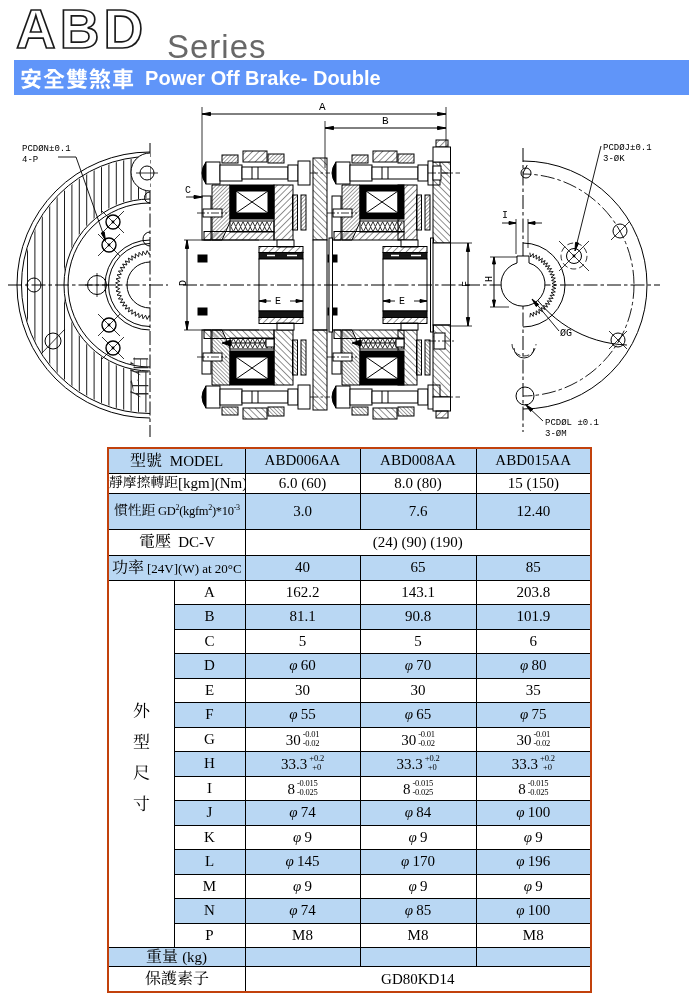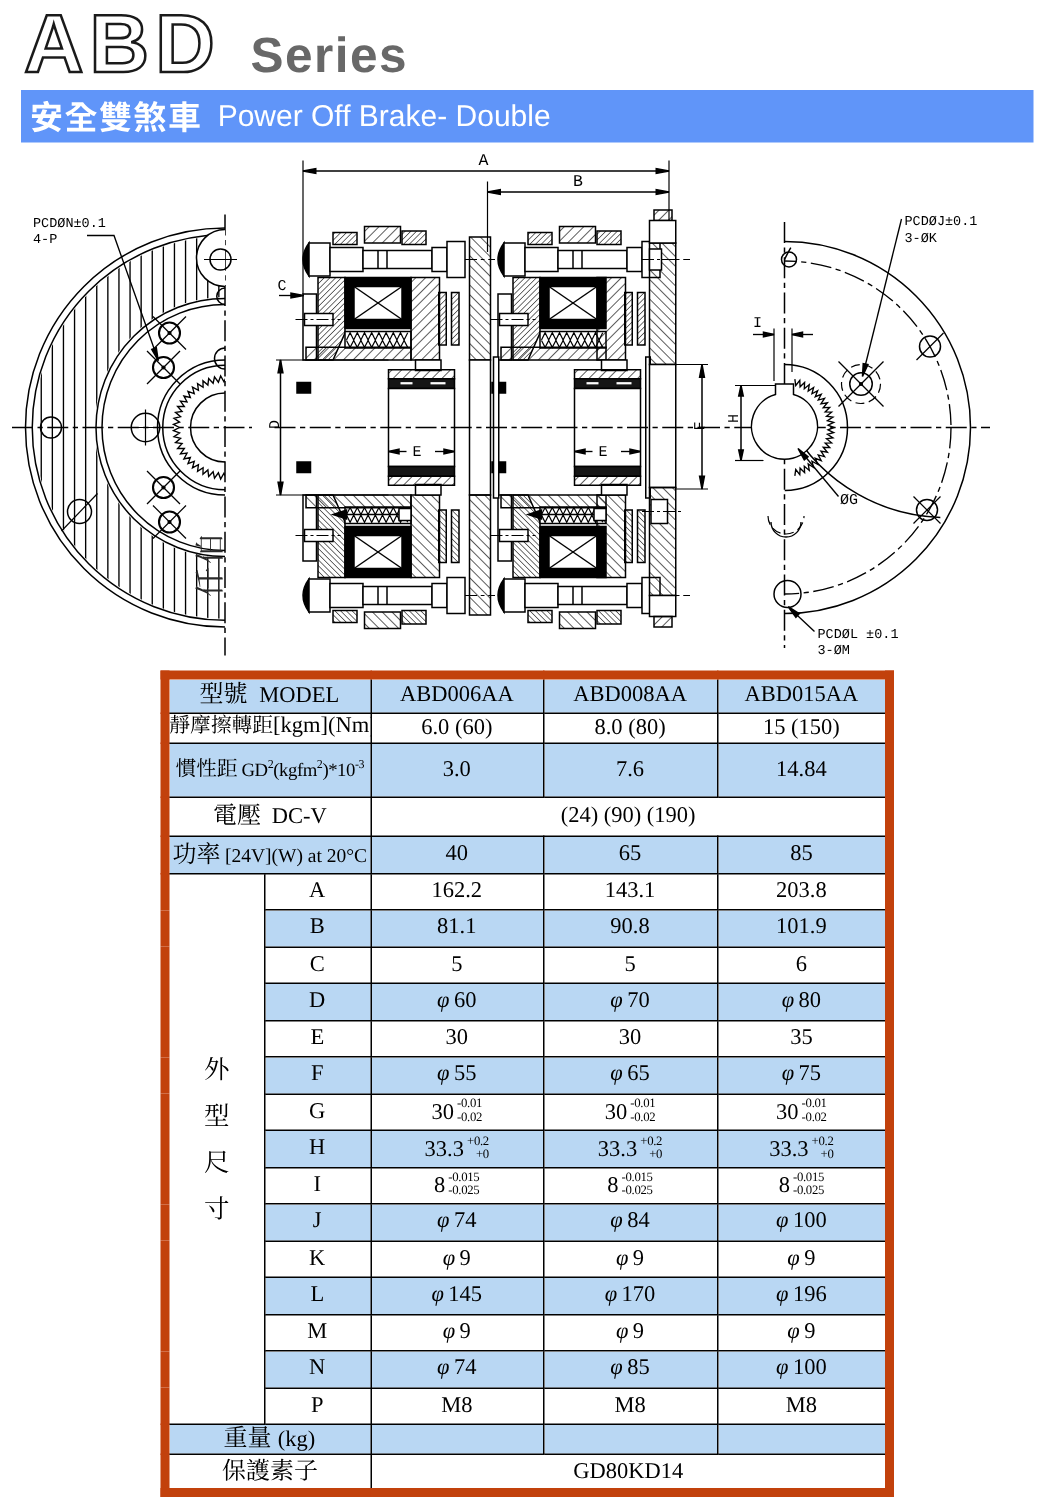--- a/index.html
+++ b/index.html
@@ -2,21 +2,21 @@
 <html><head><meta charset="utf-8"><style>
 html,body{margin:0;padding:0;background:#fff}
 body{width:695px;height:1004px;position:relative;overflow:hidden;
  font-family:"Liberation Sans",sans-serif}
 .abs{position:absolute}
 table{border-collapse:collapse;table-layout:fixed;
  font-family:"Liberation Serif",serif;font-size:15px;color:#000}
 td{border:1px solid #000;text-align:center;vertical-align:middle;padding:0;
  overflow:hidden;white-space:nowrap}
 .bl{background:#b9d7f3}
-.tol{display:inline-block;vertical-align:-1px;text-align:right;margin-left:2px;
+.tol{display:inline-block;vertical-align:-1px;text-align:center;margin-left:2px;
  font-size:8.5px;line-height:1.05;letter-spacing:-0.2px}
 .ph{font-family:"Liberation Serif",serif;font-style:italic}
 </style></head><body>
 <svg width="0" height="0" style="position:absolute">
     <defs>
       <path id="g0" d="M173 -211C253 -186 341 -154 428 -118C338 -70 218 -43 60 -29C85 1 122 60 133 92C324 65 465 21 570 -58C682 -7 784 46 851 91L940 -15C870 -58 771 -106 663 -151C702 -203 733 -265 757 -338H944V-451H787L799 -517H925V-742H587C573 -778 552 -824 535 -860L399 -829C410 -802 423 -771 433 -742H78V-517H199V-630H797V-533L653 -542C650 -510 646 -479 642 -451H466C487 -494 506 -538 521 -580L382 -606C364 -557 341 -504 315 -451H59V-338H254C227 -291 199 -247 173 -211ZM613 -338C594 -285 568 -240 536 -203C478 -225 420 -245 365 -264L408 -338Z"></path>
       <path id="g1" d="M219 -819V-708H353C259 -618 134 -535 22 -490C49 -464 79 -422 96 -393C137 -414 180 -439 223 -467V-382H434V-267H175V-163H434V-41H76V66H931V-41H560V-163H823V-267H560V-382H774V-464C815 -437 858 -413 901 -393C919 -427 957 -477 982 -503C811 -566 650 -692 564 -819ZM739 -488H253C344 -552 433 -630 498 -708C563 -631 646 -553 739 -488Z"></path>
       <path id="g2" d="M292 -562V-524H220V-562ZM292 -633H220V-670H292ZM276 -819C287 -797 298 -770 306 -745H229C241 -771 252 -797 261 -823L169 -848C139 -758 86 -671 25 -615C43 -595 73 -550 83 -530C95 -542 107 -554 119 -568V-340H501V-415H388V-454H473V-524H388V-562H473V-580C489 -560 505 -537 513 -524C525 -536 537 -550 549 -565V-340H952V-415H816V-454H915V-524H816V-562H915V-632H816V-670H940V-745H850C839 -774 821 -813 806 -843L707 -816C717 -794 728 -769 736 -745H660C672 -770 683 -796 692 -822L598 -848C570 -768 525 -688 473 -630V-633H388V-670H492V-745H420C409 -775 391 -815 375 -846ZM292 -454V-415H220V-454ZM720 -562V-524H650V-562ZM720 -632H650V-670H720ZM720 -454V-415H650V-454ZM659 -202C618 -167 568 -138 511 -114C446 -138 391 -168 347 -202ZM97 -299V-202H251L205 -181C248 -136 299 -97 356 -64C258 -40 150 -25 41 -17C60 11 81 59 90 90C236 75 378 49 503 5C615 45 742 71 881 84C897 51 929 -2 955 -30C852 -37 753 -50 664 -70C744 -118 810 -178 858 -254L777 -304L755 -299Z"></path>
       <path id="g3" d="M327 -109C338 -47 346 35 346 84L467 66C466 18 454 -62 441 -123ZM531 -111C553 -49 576 31 582 80L706 56C697 6 671 -72 646 -131ZM735 -113C780 -48 833 40 854 94L972 41C946 -14 890 -98 844 -159ZM156 -150C125 -79 75 0 35 47L154 95C195 40 244 -46 275 -119ZM562 -503C599 -468 641 -429 682 -388C631 -320 563 -270 472 -235C495 -213 533 -163 546 -138C636 -179 707 -234 763 -304C811 -253 854 -204 882 -165L973 -245C938 -289 884 -345 825 -402C856 -462 878 -529 895 -606H952V-713H683C700 -750 714 -788 726 -827L613 -852C585 -749 530 -653 460 -589V-614H400C427 -654 454 -699 473 -737L400 -784L383 -779H269L295 -835L185 -853C155 -779 101 -690 19 -622C40 -611 69 -588 89 -568V-509H343V-448H35V-344H343V-278H87V-173H460V-344H529V-448H460V-556C484 -535 513 -506 527 -490C562 -522 595 -561 624 -606H775C766 -562 754 -522 738 -485L645 -570ZM161 -614C179 -635 196 -657 211 -680H323C311 -657 298 -634 285 -614Z"></path>
       <path id="g4" d="M145 -611V-206H434V-153H45V-44H434V91H558V-44H959V-153H558V-206H854V-611H558V-659H929V-767H558V-849H434V-767H70V-659H434V-611ZM261 -364H434V-303H261ZM558 -364H733V-303H558ZM261 -514H434V-454H261ZM558 -514H733V-454H558Z"></path>
@@ -42,25 +42,25 @@
       <path id="g24" d="M126 -826 116 -819C147 -786 186 -730 198 -687C265 -643 319 -772 126 -826ZM330 -701 287 -649H42L50 -620H380C394 -620 403 -625 406 -636C376 -664 330 -701 330 -701ZM289 -443 251 -395H76L84 -366H334C348 -366 358 -371 360 -382C333 -408 289 -443 289 -443ZM289 -571 251 -523H76L84 -493H334C348 -493 358 -498 360 -509C333 -536 289 -571 289 -571ZM495 -261V-280H908C922 -280 932 -285 935 -296C907 -323 862 -357 862 -357L824 -310H698V-378H858C872 -378 881 -383 884 -394C857 -419 816 -448 816 -448L781 -408H698V-474H855C869 -474 878 -479 880 -490C854 -514 815 -543 815 -543L779 -503H698V-568H895C908 -568 917 -573 919 -584C893 -610 851 -643 851 -643L814 -598H691C722 -615 721 -682 606 -705L596 -698C621 -676 647 -636 651 -603L660 -598H508L499 -602L523 -641C543 -638 555 -646 560 -655C574 -660 586 -667 586 -671V-803C608 -805 617 -814 619 -826L526 -836V-754H361L370 -725H526V-670L473 -693C439 -599 386 -507 338 -450L352 -439C380 -461 409 -488 436 -519V-239H446C475 -239 495 -255 495 -261ZM798 -826 705 -836V-652H717C739 -652 765 -664 765 -671V-720H930C943 -720 952 -725 954 -736C931 -761 893 -792 893 -792L861 -750H765V-803C788 -805 796 -814 798 -826ZM638 -310H495V-378H638ZM638 -408H495V-474H638ZM638 -503H495V-568H638ZM613 -36C536 7 443 38 337 60L344 77C466 61 569 33 655 -10C727 30 815 56 919 74C925 44 943 24 970 18V8C875 -1 788 -16 713 -42C773 -80 821 -126 858 -181C883 -182 894 -184 901 -192L834 -257L790 -218H399L408 -188H479C512 -124 557 -74 613 -36ZM659 -64C594 -94 541 -135 504 -188H783C752 -140 710 -99 659 -64ZM280 -37H137V-239H280ZM137 47V-7H280V45H289C310 45 340 30 341 23V-229C360 -233 376 -240 382 -248L305 -307L270 -269H142L77 -299V67H86C112 67 137 53 137 47Z"></path>
       <path id="g25" d="M395 -88 312 -141C259 -80 151 -1 55 45L65 59C175 27 293 -31 358 -82C379 -76 387 -79 395 -88ZM610 -126 602 -113C689 -77 813 -3 864 57C950 80 943 -85 610 -126ZM567 -827 465 -838V-741H108L117 -712H465V-627H140L148 -598H465V-513H51L60 -483H430C371 -448 273 -397 193 -381C185 -379 169 -376 169 -376L200 -301C205 -303 210 -307 214 -313C320 -324 419 -339 502 -351C392 -304 262 -257 152 -232C141 -229 119 -227 119 -227L150 -146C156 -148 163 -152 168 -159L466 -185V-6C466 6 462 11 448 11C430 11 353 5 353 5V19C390 24 410 31 422 40C433 50 436 65 438 82C519 74 531 44 531 -5V-191L801 -219C826 -194 846 -168 857 -144C933 -106 956 -266 685 -328L675 -318C707 -299 745 -271 778 -241C552 -231 344 -222 214 -218C399 -262 605 -330 718 -379C740 -369 756 -374 763 -382L689 -443C661 -427 624 -407 581 -387C461 -378 347 -371 265 -368C347 -389 432 -417 485 -440C509 -432 524 -439 529 -447L478 -483H925C939 -483 948 -488 951 -499C918 -530 864 -572 864 -572L818 -513H530V-598H843C856 -598 866 -603 868 -614C838 -643 788 -679 788 -679L745 -627H530V-712H886C900 -712 910 -717 913 -728C879 -758 826 -798 826 -798L780 -741H530V-799C555 -804 565 -813 567 -827Z"></path>
       <path id="g26" d="M147 -753 156 -724H725C674 -673 597 -606 526 -560L471 -566V-401H45L54 -371H471V-29C471 -10 464 -3 440 -3C412 -3 263 -14 263 -14V2C325 9 360 18 380 29C399 40 407 56 411 78C524 67 538 31 538 -23V-371H931C945 -371 956 -376 958 -387C920 -421 860 -467 860 -467L807 -401H538V-529C561 -532 571 -541 573 -555L554 -557C652 -599 755 -665 824 -714C846 -716 859 -718 868 -725L788 -798L740 -753Z"></path>
       <path id="g27" d="M816 -831C711 -779 507 -717 334 -691L338 -672C420 -677 506 -687 587 -700V-428H289L297 -400H587V75H599C633 75 655 58 655 52V-400H945C959 -400 969 -405 971 -416C938 -446 883 -490 883 -490L834 -428H655V-712C727 -726 793 -742 846 -757C872 -748 890 -749 899 -757ZM271 -838C217 -645 124 -451 36 -328L51 -319C96 -363 140 -415 180 -475V76H192C219 76 246 59 247 53V-536C264 -539 274 -546 277 -555L238 -569C276 -636 310 -709 338 -784C361 -783 373 -792 377 -804Z"></path>
       <path id="g28" d="M455 -320H827V-22H455ZM455 -350V-627H827V-350ZM616 -837C604 -782 586 -706 573 -656H460L390 -690V74H402C432 74 455 58 455 50V8H827V64H836C860 64 892 47 893 39V-615C912 -619 929 -626 935 -634L854 -699L817 -656H607C633 -697 667 -749 688 -786C709 -785 722 -792 727 -806ZM258 -838C207 -646 119 -452 34 -330L48 -319C92 -363 133 -417 172 -477V78H184C210 78 237 61 238 56V-547C255 -550 265 -556 268 -566L231 -579C266 -644 296 -714 323 -786C346 -785 358 -794 362 -805Z"></path>
     </defs>
   </svg>
 
 <div class="abs" style="left:16px;top:-3px;font-size:55px;font-weight:bold;letter-spacing:4px;color:#fff;-webkit-text-stroke:1.7px #1a1a1a;font-family:'Liberation Sans',sans-serif">ABD</div>
 
-<div class="abs" style="left:167px;top:18px;font-size:33px;font-weight:bold;color:#686868;letter-spacing:1px">Series</div>
+<div class="abs" style="left:167px;top:28px;font-size:33px;font-weight:normal;color:#686868;letter-spacing:1px">Series</div>
 
 <div class="abs" style="left:14px;top:60px;width:675px;height:35px;background:#6095f9"></div>
 
-<div class="abs" style="left:20px;top:63px;height:30px;line-height:30px;color:#fff;font-weight:normal;font-size:20px"><svg style="vertical-align:-4.50px" width="114.0" height="22.0" viewBox="0 -870 5182 1000" fill="#fff">
+<div class="abs" style="left:20px;top:63px;height:30px;line-height:30px;color:#fff;font-weight:bold;font-size:20px"><svg style="vertical-align:-4.50px" width="114.0" height="22.0" viewBox="0 -870 5182 1000" fill="#fff">
       <use href="#g0" x="0"></use>
       <use href="#g1" x="1045"></use>
       <use href="#g2" x="2091"></use>
       <use href="#g3" x="3136"></use>
       <use href="#g4" x="4182"></use>
     </svg>&nbsp; Power Off Brake- Double</div>
 <svg class="abs" style="left:0;top:0" width="695" height="460" viewBox="0 0 695 460" stroke-linecap="butt" fill="none" stroke="#000">
 <defs>
 <pattern id="ph" width="4.6" height="4.6" patternUnits="userSpaceOnUse" patternTransform="rotate(45)">
 <line x1="0" y1="0" x2="0" y2="4.6" stroke="#000" stroke-width="0.85"></line>
@@ -484,21 +484,21 @@
 <line x1="601" y1="146" x2="576" y2="247" stroke-width="0.9"></line>
 <polygon points="575.0,251.0 575.5,242.4 578.6,243.1" fill="#000"></polygon>
 
 <text x="545" y="425" font-size="9" font-family="Liberation Mono,monospace" fill="#000" stroke="none">PCDØL ±0.1</text>
 <text x="545" y="436" font-size="9" font-family="Liberation Mono,monospace" fill="#000" stroke="none">3-ØM</text>
 <line x1="543" y1="421" x2="527" y2="406" stroke-width="0.9"></line>
 <polygon points="525.5,404.5 532.8,409.1 530.6,411.5" fill="#000"></polygon>
 </g>
 </svg>
 
-<table class="abs" style="left:107px;top:447px;width:485px;height:545px;border:6px solid #c2410c">
+<table class="abs" style="left:107px;top:447px;width:485px;height:545px;border:2px solid #c2410c">
     <colgroup>
       <col style="width:66px">
       <col style="width:71px">
       <col style="width:115px">
       <col style="width:116px">
       <col style="width:115px">
     </colgroup>
     <tbody>
       <tr style="height:25px" class="bl">
         <td colspan="2"><svg style="vertical-align:-2.08px" width="32.0" height="16.0" viewBox="0 -870 2000 1000" fill="#000">
@@ -522,21 +522,21 @@
         <td>15 (150)</td>
       </tr>
       <tr style="height:36px" class="bl">
         <td colspan="2" style="font-size:12.5px;letter-spacing:-0.3px"><svg style="vertical-align:-1.79px" width="41.4" height="13.8" viewBox="0 -870 3000 1000" fill="#000">
             <use href="#g12" x="0"></use>
             <use href="#g13" x="1000"></use>
             <use href="#g11" x="2000"></use>
           </svg> GD<sup style="font-size:8px">2</sup>(kgfm<sup style="font-size:8px">2</sup>)*10<sup style="font-size:8px">-3</sup></td>
         <td>3.0</td>
         <td>7.6</td>
-        <td>14.84</td>
+        <td>12.40</td>
       </tr>
       <tr style="height:26px">
         <td colspan="2"><svg style="vertical-align:-2.08px" width="32.0" height="16.0" viewBox="0 -870 2000 1000" fill="#000">
             <use href="#g14" x="0"></use>
             <use href="#g15" x="1000"></use>
           </svg>&nbsp; DC-V</td>
         <td colspan="3">(24) (90) (190)</td>
       </tr>
       <tr style="height:25px" class="bl">
         <td colspan="2" style="font-size:13px"><svg style="vertical-align:-2.08px" width="32.0" height="16.0" viewBox="0 -870 2000 1000" fill="#000">

